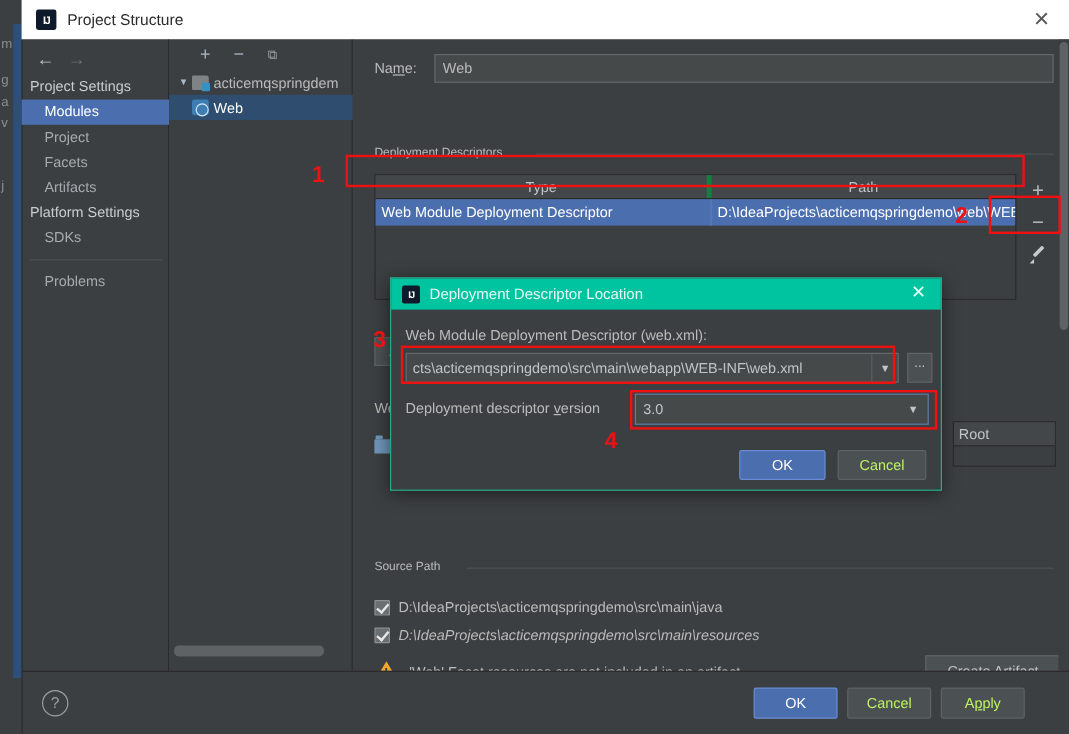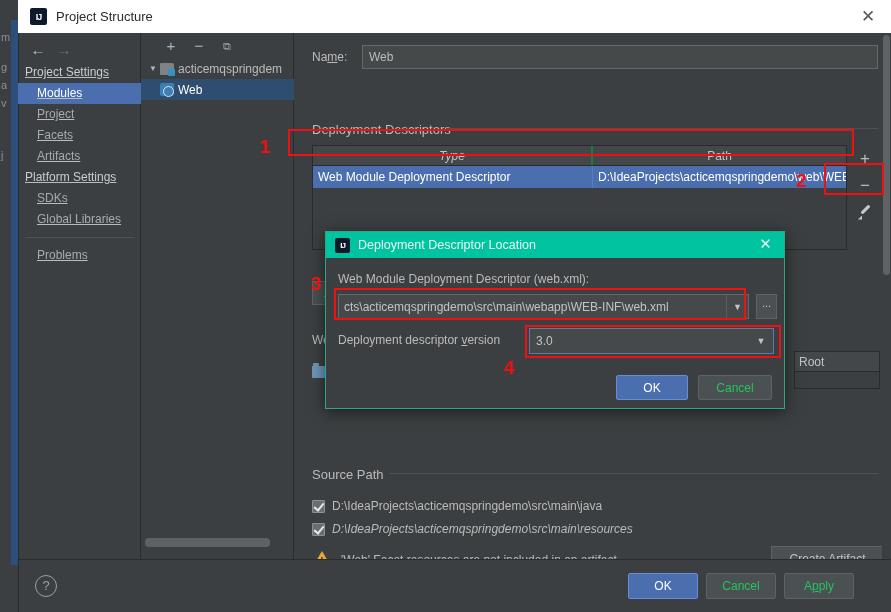--- a/index.html
+++ b/index.html
@@ -154,40 +154,40 @@
   .name-label { width: 50px; font-size: 12px; color: #bbbbbb; }
   .name-label u { text-decoration: underline; }
   .name-input {
     flex: 1; height: 24px; background: #45494a;
     border: 1px solid #646869; color: #bbbbbb;
     font-family: "Liberation Sans", sans-serif; font-size: 12px;
     padding: 0 6px; outline: none;
   }
 
   .group-title {
-    position: absolute; font-size: 13px; color: #bbbbbb;
+    position: absolute; font-size: 10px; color: #bbbbbb;
     background: #3c3f41; padding-right: 6px;
   }
   .group-line {
     position: absolute; height: 1px; background: #4e5254;
   }
 
   
   .tbl {
     position: absolute; left: 18px; top: 112px; width: 535px; height: 105px;
     border: 1px solid #2b2b2b; background: #3c3f41;
   }
   .tbl-head {
     display: flex; height: 20px; background: #44474a;
     border-bottom: 1px solid #2b2b2b;
   }
   .th {
     text-align: center; font-size: 12px; color: #c0c4c7; line-height: 20px;
   }
-  .th.type { width: 280px; border-right: 2px solid #15803d; font-style: italic; }
+  .th.type { width: 280px; border-right: 4px solid #15803d; }
   .th.path { flex: 1; }
   .tbl-row {
     display: flex; height: 22px; background: #4b6eaf; color: #ffffff;
   }
   .td { font-size: 12px; line-height: 22px; padding-left: 5px;
         white-space: nowrap; overflow: hidden; }
   .td.type { width: 280px; border-right: 1px solid #5a7ebc; }
   .td.path { flex: 1; }
 
   .side-btns {
@@ -301,21 +301,21 @@
     position: absolute; left: 0; top: 526px; width: 873px; height: 53px;
     background: #3c3f41; border-top: 1px solid #2b2b2b;
   }
   .help-btn {
     position: absolute; left: 16px; top: 15px; width: 22px; height: 22px;
     border: 1.5px solid #9aa0a4; border-radius: 50%; color: #9aa0a4;
     font-size: 13px; text-align: center; line-height: 19px; cursor: pointer;
   }
   .btn {
     position: absolute; top: 13px; height: 26px;
-    background: #4b5052; border: 1px solid #5e6366; color: #22c55e;
+    background: #4b5052; border: 1px solid #5e6366; color: #bef264;
     font-size: 12px; font-family: "Liberation Sans", sans-serif;
     cursor: pointer; border-radius: 2px;
   }
   .btn.primary {
     background: #4b6eaf; border: 1px solid #688dd4; color: #ffffff;
   }
   .btn u { text-decoration: underline; }
   #ok-main     { left: 609px; width: 70px; }
   #cancel-main { left: 687px; width: 70px; }
   #apply-main  { left: 765px; width: 70px; }
@@ -413,30 +413,29 @@
   </div>
 
   <div class="win-body">
 
     <div class="nav">
       <div class="nav-arrows">
         <div class="nav-arrow back">←</div>
         <div class="nav-arrow fwd">→</div>
       </div>
 
-      <div style="position:absolute;left:0;top:29px;width:122px;text-decoration:underline;">
+      <div style="position:absolute;left:0;top:29px;width:122px;">
         <div class="nav-group">Project Settings</div>
         <div class="nav-item sel">Modules</div>
         <div class="nav-item">Project</div>
         <div class="nav-item">Facets</div>
         <div class="nav-item">Artifacts</div>
 
         <div class="nav-group">Platform Settings</div>
         <div class="nav-item">SDKs</div>
-        <div class="nav-item">Global Libraries</div>
 
         <div class="nav-sep"></div>
         <div class="nav-item">Problems</div>
       </div>
     </div>
 
     <div class="tree">
       <div class="tree-toolbar">
         <div class="tb-btn">+</div>
         <div class="tb-btn">−</div>

